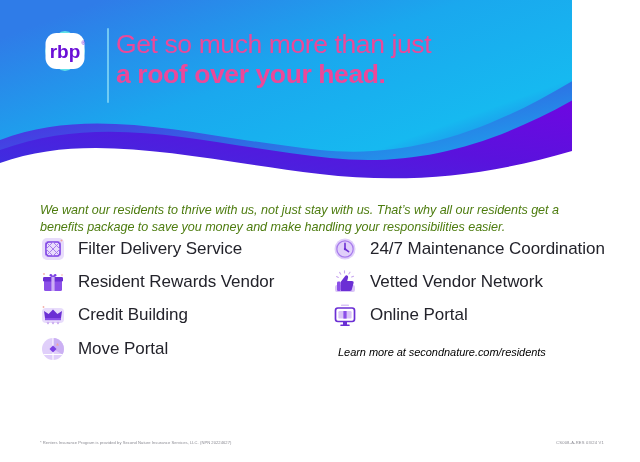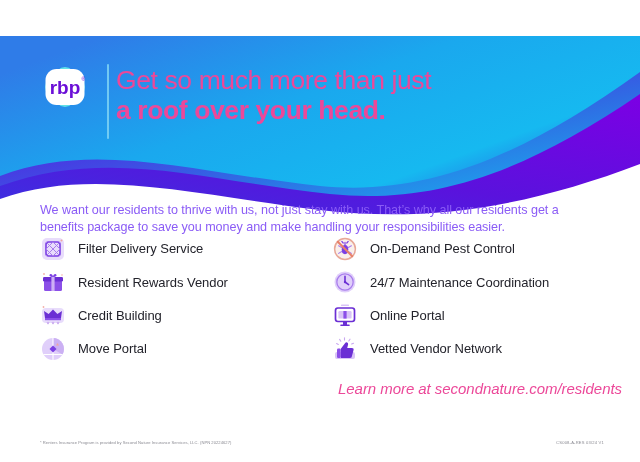--- a/index.html
+++ b/index.html
@@ -12,23 +12,22 @@
   .flyer{
     position:relative;
     width:640px;height:462px;
     background:#ffffff;
     overflow:hidden;
   }
 
   
   .banner{
     position:absolute;left:0;top:0;
-    width:640px;height:185px;
+    width:572px;height:185px;
     overflow:hidden;
-    margin-top:36px;
   }
   .banner-svg{position:absolute;left:0;top:0;width:640px;height:185px;display:block;}
 
   
   .logo-block{
     position:absolute;left:28px;top:24px;
     width:74px;height:82px;
     display:flex;flex-direction:column;align-items:center;
   }
   .logo-mark{
@@ -58,24 +57,25 @@
     line-height:30px;
     letter-spacing:-0.4px;
   }
   .headline .l1{font-weight:400;display:block;}
   .headline .l2{font-weight:700;display:block;}
 
   
   .intro{
     position:absolute;left:40px;top:189px;
     width:552px;
-    color:#8b5cf6;
+    color:#4d7c0f;
     font-size:12.6px;
     line-height:17.5px;
     letter-spacing:-0.05px;
+    font-style:italic;
   }
 
   
   .benefits{
     position:absolute;left:40px;top:232px;
     width:560px;
     display:flex;
   }
   .col{display:flex;flex-direction:column;}
   .col-left{width:292px;}
@@ -87,31 +87,31 @@
   }
   .bicon{
     width:26px;height:26px;
     flex:0 0 26px;
     margin-right:12px;
     display:flex;align-items:center;justify-content:center;
   }
   .bicon svg{display:block;}
   .blabel{
     color:#23232b;
-    font-size:13px;
+    font-size:17px;
     letter-spacing:-0.05px;
     white-space:nowrap;
   }
 
   .learnmore{
     margin-top:14px;
     margin-left:6px;
     font-style:italic;
-    font-size:15px;
-    color:#ec4899;
+    font-size:11px;
+    color:#000000;
     letter-spacing:-0.05px;
     white-space:nowrap;
   }
 
   
   .footnote{
     position:absolute;left:40px;top:440px;
     font-size:4.1px;
     color:#8b8b93;
     letter-spacing:.05px;
@@ -244,81 +244,69 @@
             <path d="M17.5 7 l1.5 2.6 -3 0 z" fill="#f0a6a0"></path>
           </svg>
         </span>
         <span class="blabel">Move Portal</span>
       </div>
 
     </div>
 
     <div class="col col-right">
 
-      <div class="bitem">
-        <span class="bicon">
-          <svg width="26" height="26" viewBox="0 0 26 26">
-            <circle cx="13" cy="13" r="10.4" fill="#faf0ec" stroke="#e8a898" stroke-width="1.5"></circle>
-            <ellipse cx="13" cy="13.6" rx="3.3" ry="4.6" fill="#7b3fe4"></ellipse>
-            <path d="M13 9 V6.4 M11.2 7 L9.8 5.4 M14.8 7 L16.2 5.4" stroke="#7b3fe4" stroke-width="1.2" stroke-linecap="round"></path>
-            <path d="M9.7 11.5 L6.6 9.8 M9.7 15.5 L6.6 17.4 M16.3 11.5 L19.4 9.8 M16.3 15.5 L19.4 17.4" stroke="#a87ced" stroke-width="1.1" stroke-linecap="round"></path>
-            <path d="M5.8 5.8 L20.2 20.2" stroke="#e8806a" stroke-width="2" stroke-linecap="round"></path>
-          </svg>
-        </span>
-        <span class="blabel">On-Demand Pest Control</span>
-      </div>
 
       <div class="bitem">
         <span class="bicon">
           <svg width="26" height="26" viewBox="0 0 26 26">
             <circle cx="13" cy="13" r="10.5" fill="#e0cffa"></circle>
             <circle cx="13" cy="13" r="8.2" fill="none" stroke="#a87ced" stroke-width="1.3"></circle>
             <path d="M13 13 L13 7.4 M13 13 L16.6 15.6" stroke="#6b2fd4" stroke-width="1.6" stroke-linecap="round"></path>
             <circle cx="13" cy="13" r="1.2" fill="#6b2fd4"></circle>
             <circle cx="13" cy="5.2" r="0.8" fill="#c0a0ef"></circle>
             <circle cx="20.8" cy="13" r="0.8" fill="#c0a0ef"></circle>
             <circle cx="13" cy="20.8" r="0.8" fill="#c0a0ef"></circle>
             <circle cx="5.2" cy="13" r="0.8" fill="#c0a0ef"></circle>
           </svg>
         </span>
         <span class="blabel">24/7 Maintenance Coordination</span>
-      </div>
-
-      <div class="bitem">
-        <span class="bicon">
-          <svg width="26" height="26" viewBox="0 0 26 26">
-            <rect x="3.5" y="6" width="19" height="13.5" rx="2.4" fill="none" stroke="#6b2fd4" stroke-width="1.7"></rect>
-            <rect x="6.4" y="9" width="13.2" height="7.6" rx="1.2" fill="#d9c4f7"></rect>
-            <rect x="11.4" y="9" width="3.2" height="7.6" fill="#8b4fe8"></rect>
-            <rect x="11" y="20" width="4" height="3" fill="#6b2fd4"></rect>
-            <rect x="8.2" y="22.4" width="9.6" height="1.7" rx=".8" fill="#6b2fd4"></rect>
-            <rect x="9" y="2.6" width="8" height="1.5" rx=".7" fill="#d9c4f7"></rect>
-          </svg>
-        </span>
-        <span class="blabel">Online Portal</span>
       </div>
 
       <div class="bitem">
         <span class="bicon">
           <svg width="26" height="26" viewBox="0 0 26 26">
             <rect x="3" y="16" width="20" height="7" rx="2" fill="#d9c4f7"></rect>
             <path d="M9 22 V12.5 l4.2-5.6 a1.7 1.7 0 0 1 2.9 1.5 L15.2 12 h4.6 a1.8 1.8 0 0 1 1.7 2.3 l-1.5 5.4 A2.2 2.2 0 0 1 17.9 22 Z" fill="#6b2fd4"></path>
             <rect x="5" y="12.6" width="3.8" height="9.4" rx="1.2" fill="#8b4fe8"></rect>
             <g stroke="#c9a8f0" stroke-width="1.1" stroke-linecap="round">
               <path d="M12.5 4 V1.8"></path>
                 <path d="M16.8 5 L18 3.2"></path>
                 <path d="M8.8 5.2 L7.6 3.4"></path>
               <path d="M19.6 8 L21.5 7.2"></path>
                 <path d="M6.3 8.4 L4.6 7.6"></path>
             </g>
           </svg>
         </span>
         <span class="blabel">Vetted Vendor Network</span>
       </div>
 
+      <div class="bitem">
+        <span class="bicon">
+          <svg width="26" height="26" viewBox="0 0 26 26">
+            <rect x="3.5" y="6" width="19" height="13.5" rx="2.4" fill="none" stroke="#6b2fd4" stroke-width="1.7"></rect>
+            <rect x="6.4" y="9" width="13.2" height="7.6" rx="1.2" fill="#d9c4f7"></rect>
+            <rect x="11.4" y="9" width="3.2" height="7.6" fill="#8b4fe8"></rect>
+            <rect x="11" y="20" width="4" height="3" fill="#6b2fd4"></rect>
+            <rect x="8.2" y="22.4" width="9.6" height="1.7" rx=".8" fill="#6b2fd4"></rect>
+            <rect x="9" y="2.6" width="8" height="1.5" rx=".7" fill="#d9c4f7"></rect>
+          </svg>
+        </span>
+        <span class="blabel">Online Portal</span>
+      </div>
+
       <div class="learnmore">Learn more at secondnature.com/residents</div>
 
     </div>
   </div>
 
   <div class="footnote">* Renters Insurance Program is provided by Second Nature Insurance Services, LLC. (NPN 20224627)</div>
   <div class="doccode">CS008-A-RES 03/24 V1</div>
 
 </div>
 

